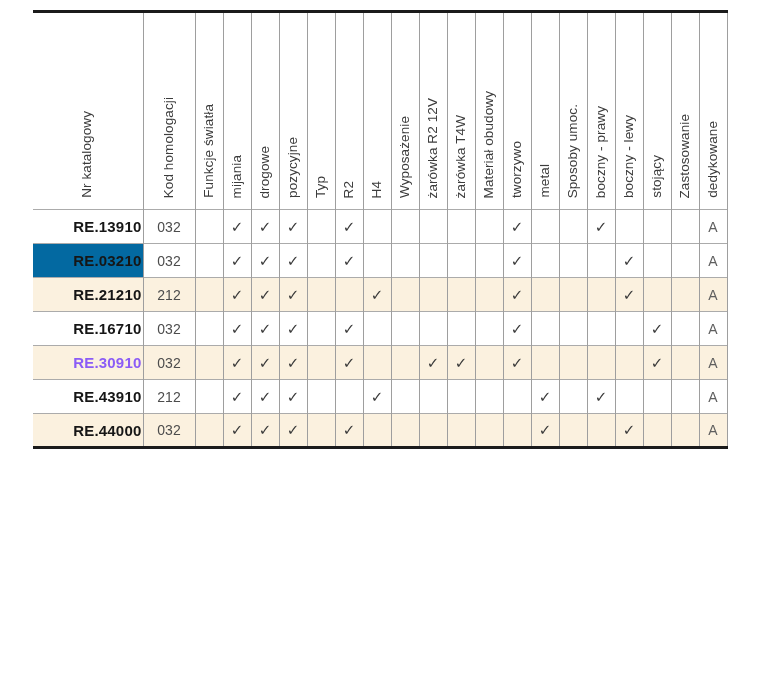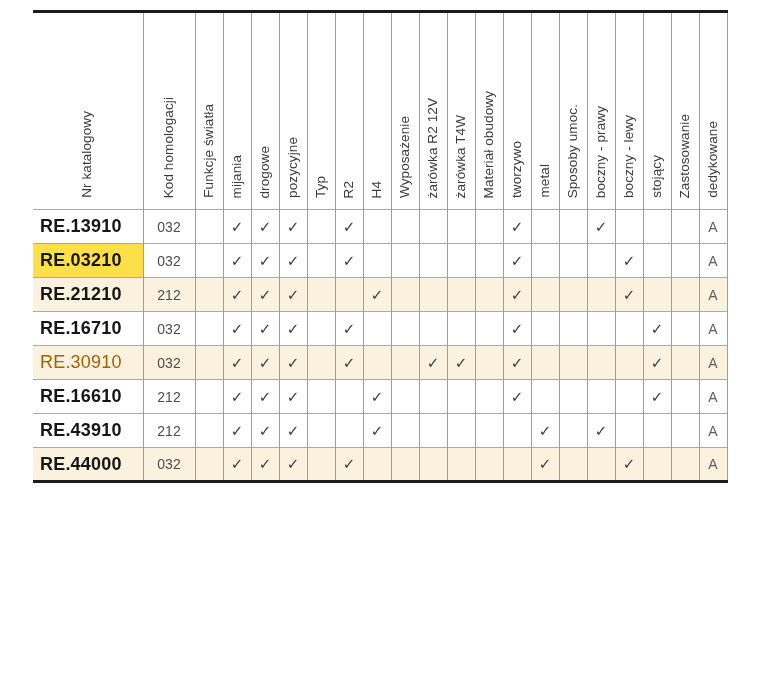--- a/index.html
+++ b/index.html
@@ -51,29 +51,29 @@
     color: #4c4c4c;
     background: #ffffff;
     overflow: hidden;
   }
   td:first-child { border-left: none; }
   td:last-child { border-right: 1px solid #9e9e9e; }
 
   tr.stripe td { background: #fbf1df; }
 
   td.catalog {
-    text-align: left;
+    text-align: right;
     padding-left: 7px;
     font-weight: bold;
-    font-size: 18px;
+    font-size: 15px;
     color: #161616;
     letter-spacing: 0.2px;
   }
-  td.catalog.muted { color: #a16207; font-weight: normal; }
-  td.catalog.selected { background: #fde047; }
+  td.catalog.muted { color: #8b5cf6; font-weight: bold; }
+  td.catalog.selected { background: #0369a1; }
 
   td.check { font-size: 15px; color: #3a3a3a; }
   td.kod { font-size: 14px; color: #4c4c4c; text-align: center; }
   td.ded { font-size: 14px; color: #5f5f5f; }
 </style>
 </head>
 <body>
 
 <div class="wrap">
   <table class="catalog-table">
@@ -235,43 +235,20 @@
           <td class="check">✓</td>
           <td></td>
           <td class="group"></td>
           <td></td>
           <td></td>
           <td class="check">✓</td>
           <td class="group"></td>
           <td class="ded">A</td>
         </tr>
         <tr>
-          <td class="catalog">RE.16610</td>
-          <td class="kod">212</td>
-          <td class="group"></td>
-          <td class="check">✓</td>
-          <td class="check">✓</td>
-          <td class="check">✓</td>
-          <td class="group"></td>
-          <td></td>
-          <td class="check">✓</td>
-          <td class="group"></td>
-          <td></td>
-          <td></td>
-          <td class="group"></td>
-          <td class="check">✓</td>
-          <td></td>
-          <td class="group"></td>
-          <td></td>
-          <td></td>
-          <td class="check">✓</td>
-          <td class="group"></td>
-          <td class="ded">A</td>
-        </tr>
-        <tr>
           <td class="catalog">RE.43910</td>
           <td class="kod">212</td>
           <td class="group"></td>
           <td class="check">✓</td>
           <td class="check">✓</td>
           <td class="check">✓</td>
           <td class="group"></td>
           <td></td>
           <td class="check">✓</td>
           <td class="group"></td>

